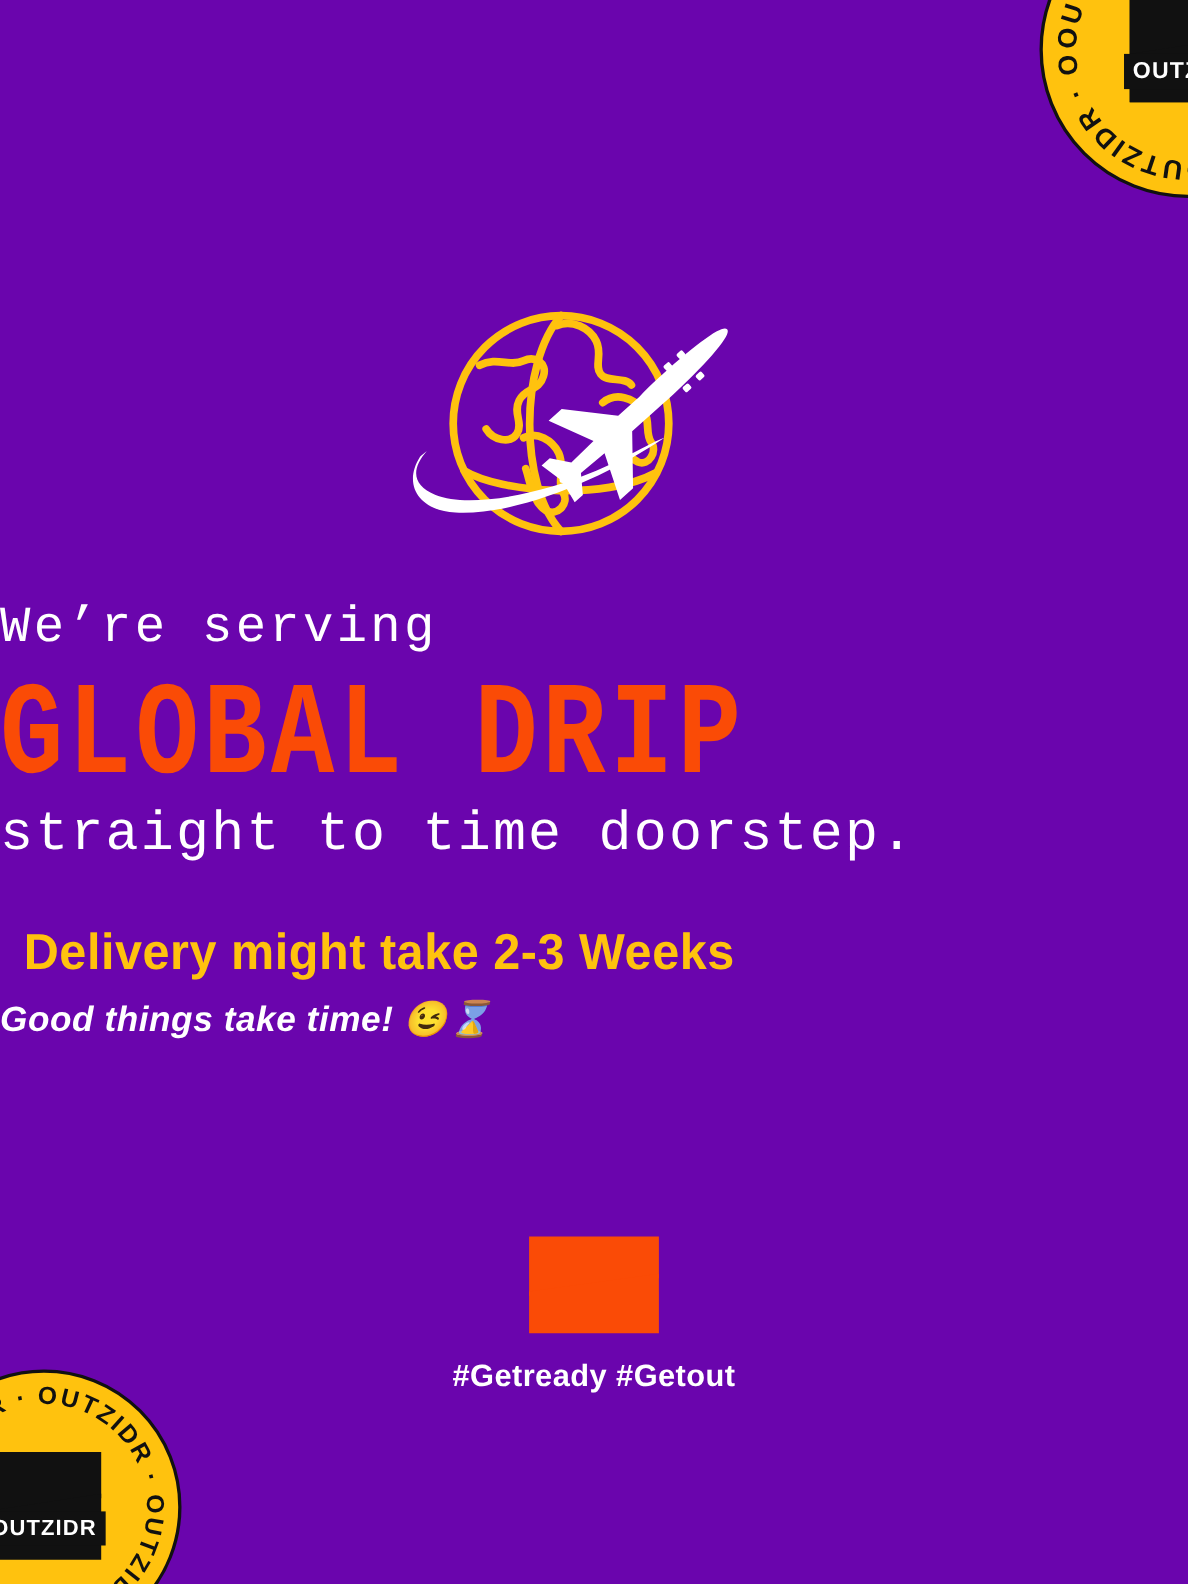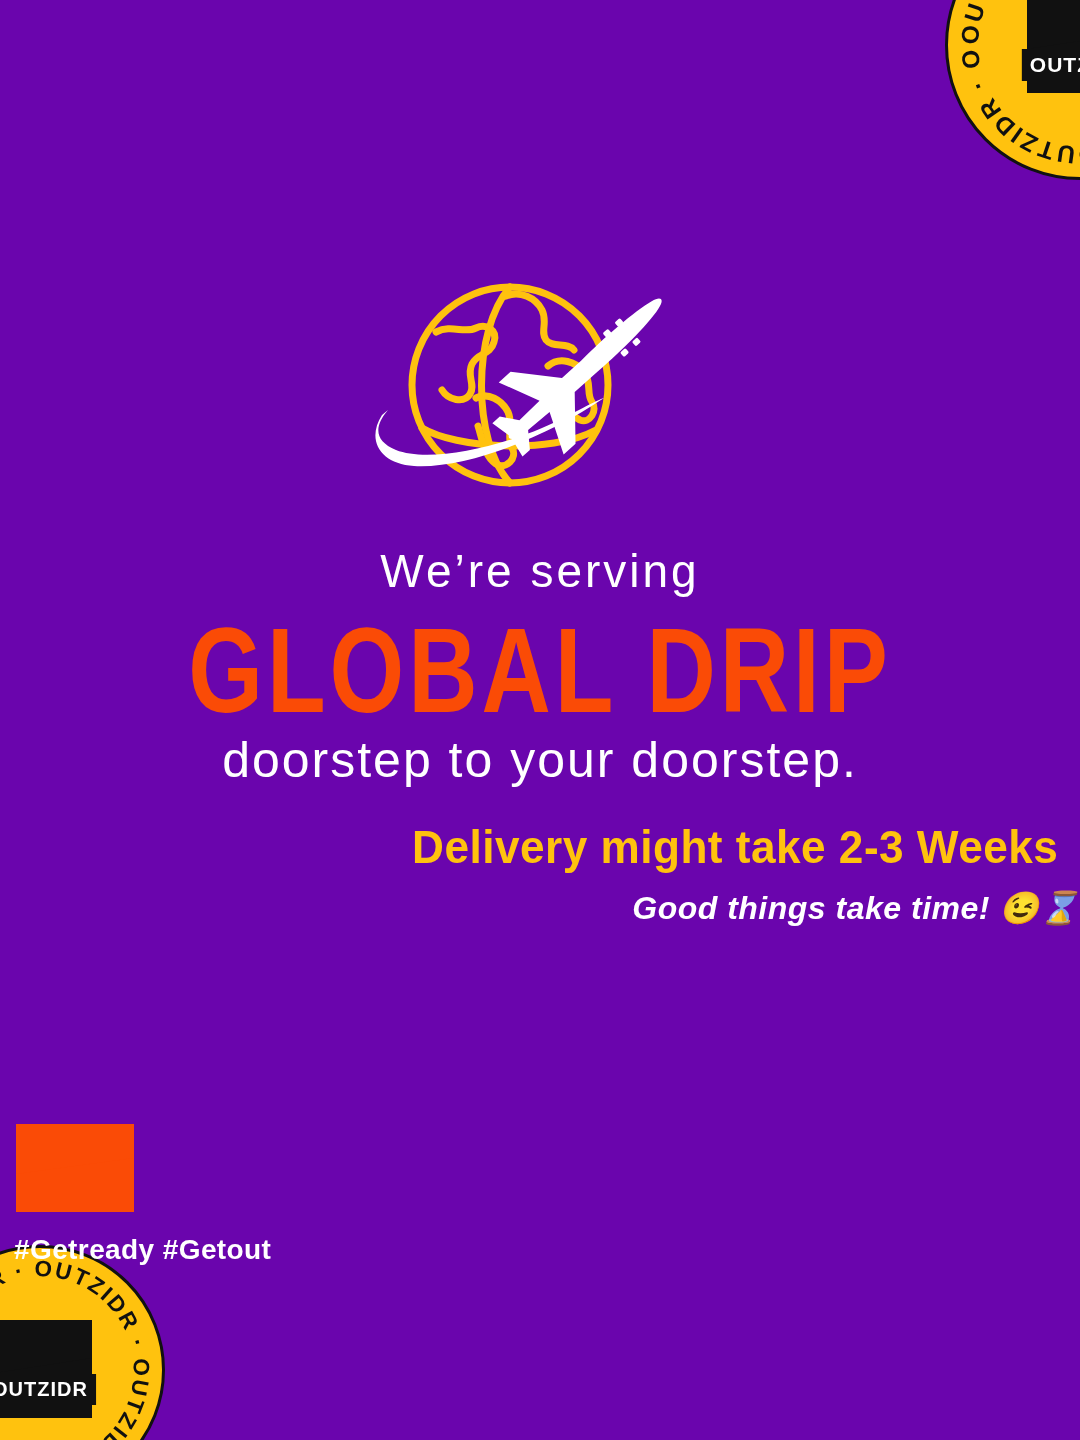--- a/index.html
+++ b/index.html
@@ -69,21 +69,21 @@
     width: 350px;
     height: 230px;
   }
   .hero-art svg { display: block; width: 100%; height: 100%; }
 
   
   .copy {
     position: absolute;
     left: 0; right: 0;
     top: 548px;
-    text-align: center;
+    font-family: Liberation Mono, monospace;
   }
   .line-serving {
     color: #ffffff;
     font-size: 46px;
     font-weight: 300;
     letter-spacing: 3px;
     line-height: 1;
     margin: 0;
   }
   .line-headline {
@@ -101,22 +101,22 @@
     font-size: 50px;
     font-weight: 300;
     letter-spacing: 2px;
     line-height: 1;
     margin: 26px 0 0 0;
   }
 
   .delivery-block {
     position: absolute;
     left: 0; right: 0;
-    top: 824px;
-    text-align: right;
+    top: 842px;
+    text-align: left;
   }
   .line-delivery {
     color: #FFC20E;
     font-size: 46px;
     font-weight: bold;
     letter-spacing: 0.5px;
     line-height: 1;
     margin: 0;
     transform: scaleX(0.96);
   }
@@ -126,23 +126,23 @@
     font-weight: bold;
     font-style: italic;
     letter-spacing: 0.5px;
     line-height: 1;
     margin: 22px 0 0 0;
   }
 
   
   .footer {
     position: absolute;
-    left: 14px; right: 0;
+    left: 0; right: 0;
     top: 1122px;
-    text-align: left;
+    text-align: center;
   }
   .footer-z { display: inline-block; }
   .footer-z svg { display: block; }
   .hashtags {
     color: #ffffff;
     font-size: 28px;
     font-weight: bold;
     letter-spacing: 0.4px;
     margin: 16px 0 0 0;
   }
@@ -238,21 +238,21 @@
         <rect x="50" y="-16" width="7" height="6" rx="1.5"></rect>
         <rect x="34" y="10" width="7" height="6" rx="1.5"></rect>
         <rect x="50" y="10" width="7" height="6" rx="1.5"></rect>
       </g>
     </svg>
   </div>
 
   <div class="copy">
     <p class="line-serving">We’re serving</p>
     <p class="line-headline">GLOBAL DRIP</p>
-    <p class="line-doorstep">doorstep to your doorstep.</p>
+    <p class="line-doorstep">straight to time doorstep.</p>
   </div>
 
   <div class="delivery-block">
     <p class="line-delivery">Delivery might take 2-3 Weeks</p>
     <p class="line-goodthings">Good things take time! 😉⌛</p>
   </div>
 
   <div class="footer">
     <span class="footer-z">
       <svg width="122" height="92" viewBox="0 0 122 92" aria-hidden="true">

